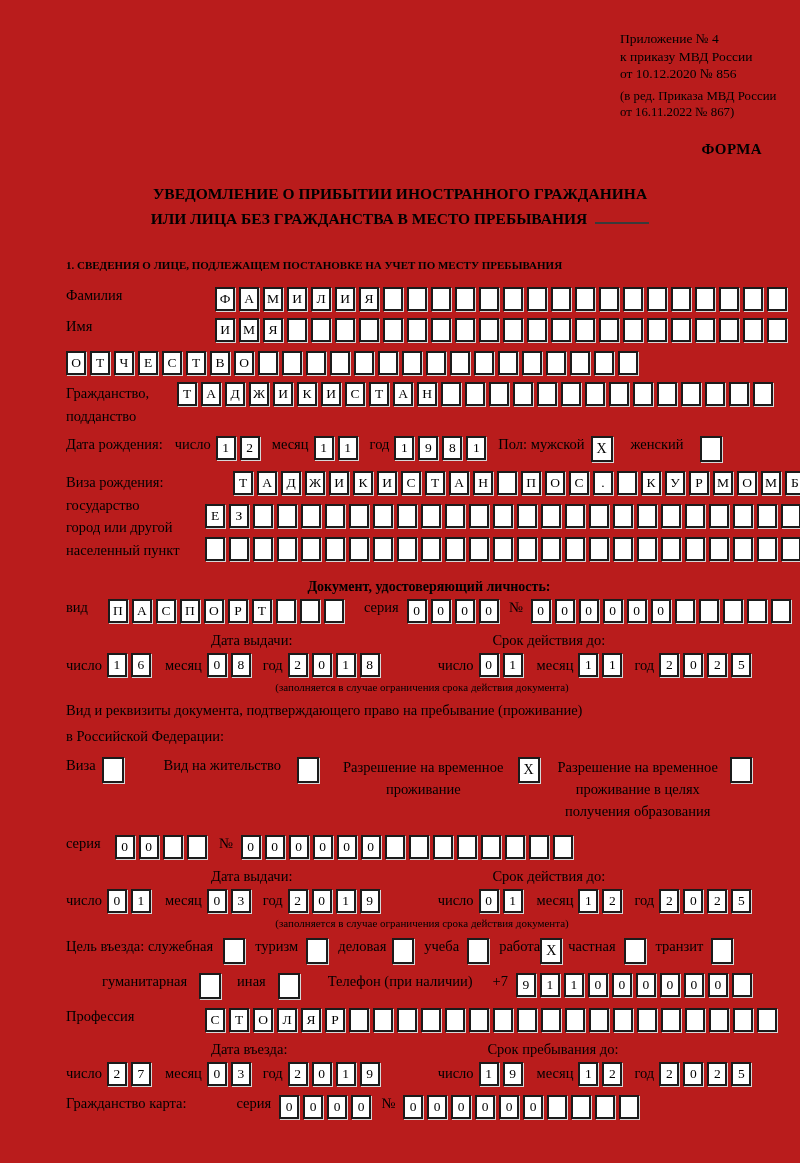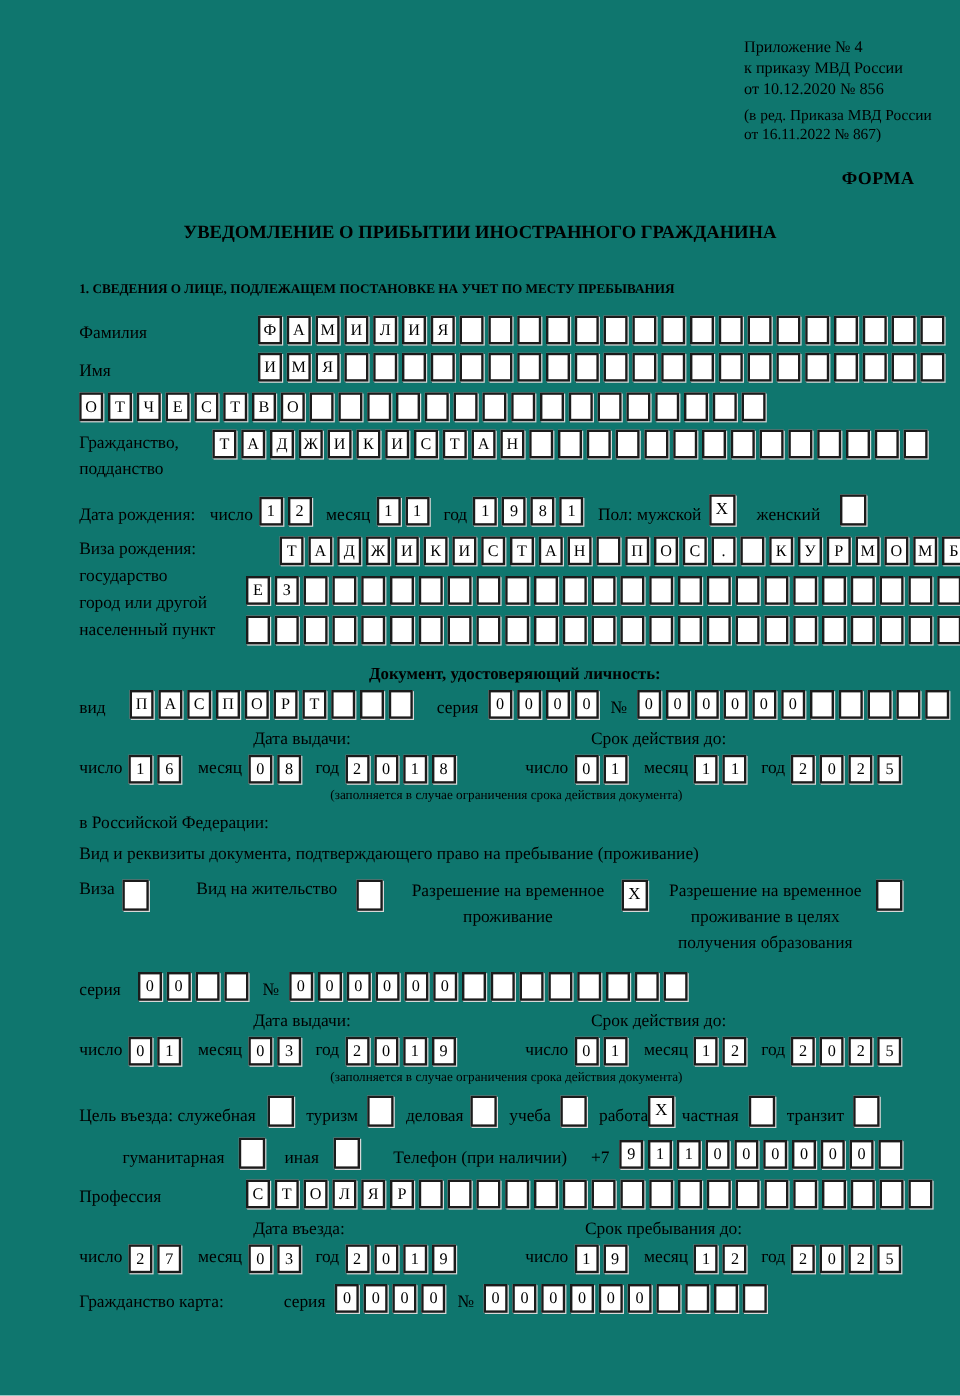--- a/index.html
+++ b/index.html
@@ -1,29 +1,29 @@
 <!DOCTYPE html>
 <html><head>
 <meta charset="utf-8">
 <style>
   html,body { margin:0; padding:0; background:#fff; }
   .page {
     width:800px; height:1163px; box-sizing:border-box; position:relative;
-    background:#0f766e; color:#000;
+    background:#b91c1c; color:#000;
     font-family:"Liberation Serif", serif; font-size:14.5px;
     padding:30px 8px 0 66px; overflow:hidden;
   }
   .hdr-note { margin-left:554px; font-size:13.5px; line-height:1.3; }
   .hdr-note .rev { font-size:12.8px; margin-top:5px; line-height:1.3; }
   .forma { margin-top:20px; text-align:right; padding-right:30px; font-weight:bold; font-size:15px; letter-spacing:0.4px; }
   .title { margin-left:-58px; margin-top:24px; text-align:center; font-weight:bold; font-size:15.5px; line-height:1.6; }
   .title-underline { display:inline-block; width:54px; border-bottom:2.5px solid #3a3a3a; margin-left:8px; }
   .sect { margin-top:28px; font-weight:bold; font-size:11px; }
 
-  .frow { display:flex; align-items:flex-end; margin-top:7px; }
+  .frow { display:flex; align-items:flex-start; margin-top:7px; }
   .frow.top { align-items:flex-start; }
   .lbl { flex-shrink:0; }
   .lbl2 { line-height:1.55; }
   .w149 { width:149px; } .w134 { width:134px; } .w111 { width:111px; }
   .w139 { width:139px; white-space:nowrap; }
   .cells { display:flex; flex-shrink:0; }
   .cell {
     width:16px; height:20px; border:2px solid #1b1b1b; margin-right:4px;
     display:flex; align-items:center; justify-content:center;
     font-size:13.5px; background:#fff; box-shadow:1px 1px 0 #d8d8d8;
@@ -59,20 +59,21 @@
     <div class="rev">
       <div>(в ред. Приказа МВД России</div>
       <div>от 16.11.2022 № 867)</div>
     </div>
   </div>
 
   <div class="forma">ФОРМА</div>
 
   <div class="title">
     <div>УВЕДОМЛЕНИЕ О ПРИБЫТИИ ИНОСТРАННОГО ГРАЖДАНИНА</div>
+    <div><span>ИЛИ ЛИЦА БЕЗ ГРАЖДАНСТВА В МЕСТО ПРЕБЫВАНИЯ</span><span class="title-underline"></span></div>
   </div>
 
   <div class="sect">1. СВЕДЕНИЯ О ЛИЦЕ, ПОДЛЕЖАЩЕМ ПОСТАНОВКЕ НА УЧЕТ ПО МЕСТУ ПРЕБЫВАНИЯ</div>
 
   <div class="frow mt16">
     <span class="lbl w149">Фамилия</span>
     <span class="cells">
         <span class="cell">Ф</span>
         <span class="cell">А</span>
         <span class="cell">М</span>
@@ -387,22 +388,22 @@
       <span class="cells">
           <span class="cell">2</span>
           <span class="cell">0</span>
           <span class="cell">2</span>
           <span class="cell">5</span>
         </span>
     </span>
   </div>
   <div class="note">(заполняется в случае ограничения срока действия документа)</div>
 
+  <div class="mt9">Вид и реквизиты документа, подтверждающего право на пребывание (проживание)</div>
   <div class="mt9">в Российской Федерации:</div>
-  <div class="mt9">Вид и реквизиты документа, подтверждающего право на пребывание (проживание)</div>
 
   <div class="frow top mt12">
     <span>Виза</span>
     <span class="chk ml6"></span>
     <span class="ml40">Вид на жительство</span>
     <span class="chk ml16"></span>
     <span class="opt-line pre ml24">Разрешение на временное
 проживание</span>
     <span class="chk ml14">X</span>
     <span class="opt-line pre ml18">Разрешение на временное

